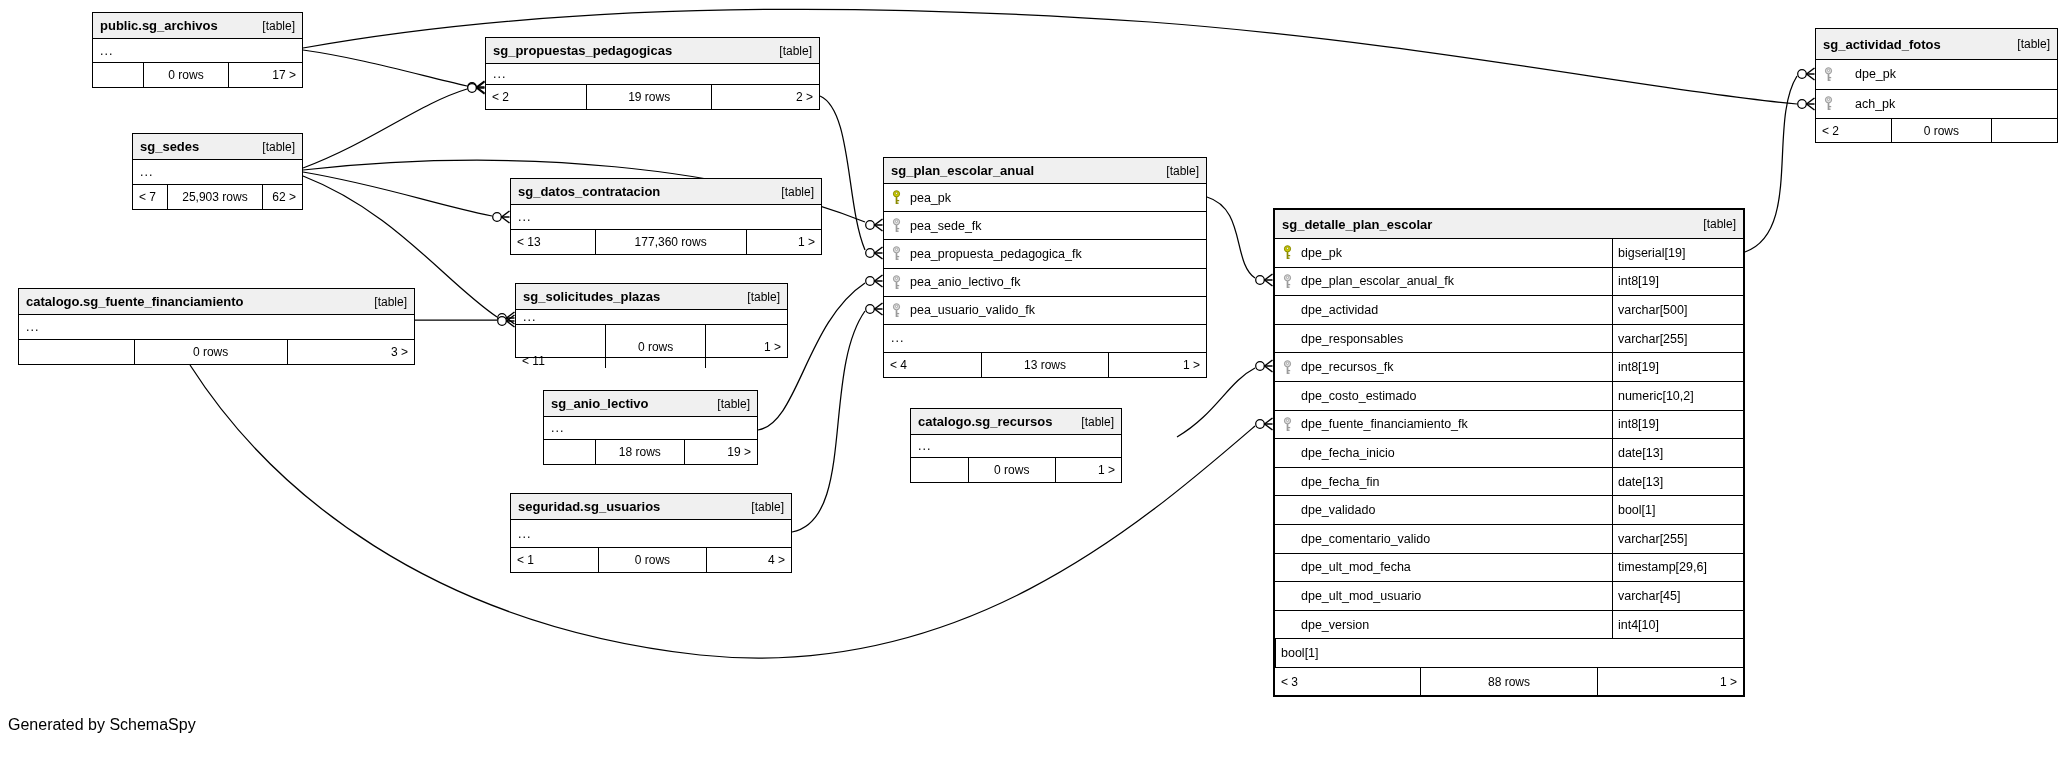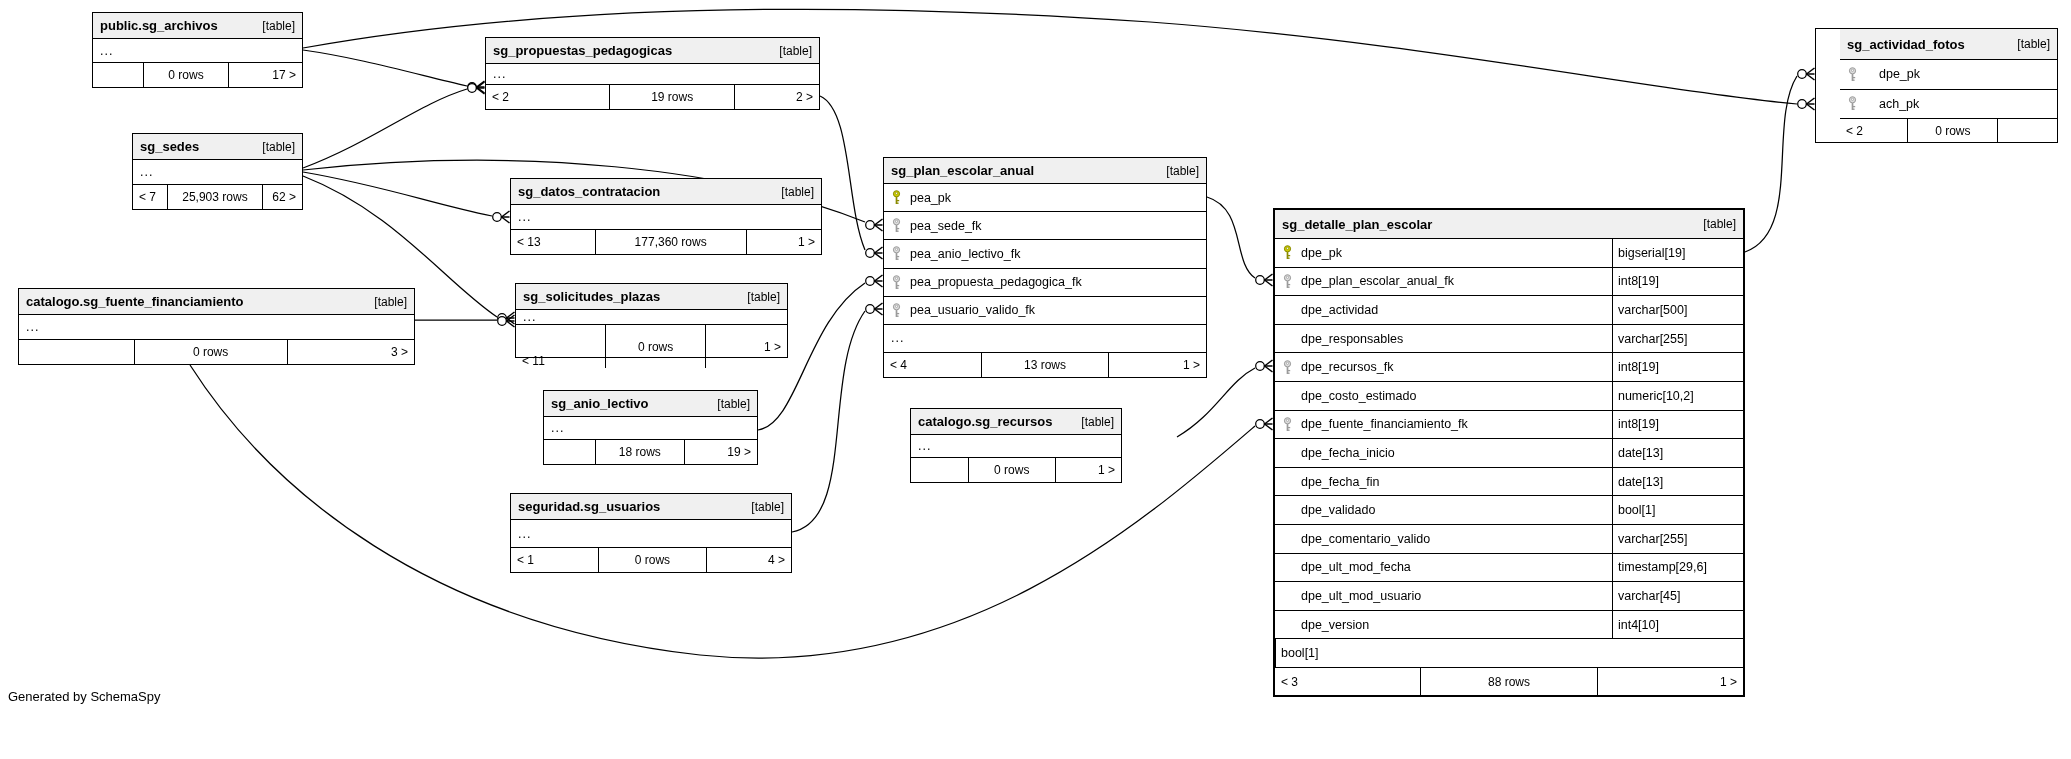--- a/index.html
+++ b/index.html
@@ -21,21 +21,21 @@
   .keyslot{flex:0 0 19px;display:flex;align-items:center;justify-content:flex-start;}
   .wideslot{flex:0 0 32px;}
   .typecell{flex:0 0 28%;height:100%;display:flex;align-items:center;border-left:1px solid #000;
        padding-left:5px;box-sizing:border-box;font-size:12.5px;}
   .ellip{padding-left:7px;letter-spacing:1px;}
   .ftr{flex:0 0 auto;display:flex;border-top:1px solid #000;font-size:12px;box-sizing:border-box;align-items:stretch;}
   .ftr span{display:flex;align-items:center;box-sizing:border-box;white-space:nowrap;}
   .fl{justify-content:flex-start;padding-left:6px;}
   .fc{justify-content:center;border-left:1px solid #000;border-right:1px solid #000;}
   .fr{justify-content:flex-end;padding-right:6px;flex:1 1 auto;}
-  #credit{position:absolute;left:8px;top:689px;font-size:13px;z-index:1;}
+  #credit{position:absolute;left:8px;top:716px;font-size:16px;z-index:1;}
 </style>
 </head>
 <body>
 
 <div id="canvas">
   <svg id="edges" width="2071" height="759">
       <g>
         <path d="M 303 48 C 560 2, 860 2, 1150 22 C 1420 42, 1660 92, 1797 104" fill="none" stroke="#000" stroke-width="1.25"></path>
         <circle cx="1802" cy="104" r="4.3" fill="#fff" stroke="#000" stroke-width="1.25"></circle>
         <line x1="1806.5" y1="104" x2="1814.5" y2="98" stroke="#000" stroke-width="1.5"></line>
@@ -157,21 +157,21 @@
       <span class="nm">sg_propuestas_pedagogicas</span>
       <span class="tag">[table]</span>
     </div>
     <div class="rows">
         <div class="row">
           <span class="ellip">...</span>
         </div>
       </div>
     <div class="ftr" style="flex-basis: 25px;">
       <span class="fl" style="flex-basis: 30%;">&lt; 2</span>
-      <span class="fc" style="flex-basis: 38%; margin-left: 23px;">19 rows</span>
+      <span class="fc" style="flex-basis: 38%;">19 rows</span>
       <span class="fr">2 &gt;</span>
     </div>
   </div>
 
   <div class="tbl" style="left: 132px; top: 133px; width: 171px; height: 77px;">
     <div class="hdr" style="height: 26px;">
       <span class="nm">sg_sedes</span>
       <span class="tag">[table]</span>
     </div>
     <div class="rows">
@@ -309,35 +309,35 @@
           <div class="namecell">
             <span class="keyslot">
               <svg width="11" height="15" viewBox="0 0 11 15">
                 <circle cx="5.5" cy="3.8" r="3.1" fill="#dcdcdc" stroke="#9a9a9a" stroke-width="1"></circle>
                 <circle cx="5.5" cy="3.3" r="1.1" fill="#ffffff" stroke="#9a9a9a" stroke-width="0.7"></circle>
                 <line x1="5.5" y1="6.9" x2="5.5" y2="14" stroke="#9a9a9a" stroke-width="1.7"></line>
                 <line x1="5.5" y1="10.6" x2="8.2" y2="10.6" stroke="#9a9a9a" stroke-width="1.3"></line>
                 <line x1="5.5" y1="13.2" x2="7.6" y2="13.2" stroke="#9a9a9a" stroke-width="1.3"></line>
               </svg>
             </span>
+            <span>pea_propuesta_pedagogica_fk</span>
+          </div>
+        </div>
+        <div class="row">
+          <div class="namecell">
+            <span class="keyslot">
+              <svg width="11" height="15" viewBox="0 0 11 15">
+                <circle cx="5.5" cy="3.8" r="3.1" fill="#dcdcdc" stroke="#9a9a9a" stroke-width="1"></circle>
+                <circle cx="5.5" cy="3.3" r="1.1" fill="#ffffff" stroke="#9a9a9a" stroke-width="0.7"></circle>
+                <line x1="5.5" y1="6.9" x2="5.5" y2="14" stroke="#9a9a9a" stroke-width="1.7"></line>
+                <line x1="5.5" y1="10.6" x2="8.2" y2="10.6" stroke="#9a9a9a" stroke-width="1.3"></line>
+                <line x1="5.5" y1="13.2" x2="7.6" y2="13.2" stroke="#9a9a9a" stroke-width="1.3"></line>
+              </svg>
+            </span>
             <span>pea_anio_lectivo_fk</span>
-          </div>
-        </div>
-        <div class="row">
-          <div class="namecell">
-            <span class="keyslot">
-              <svg width="11" height="15" viewBox="0 0 11 15">
-                <circle cx="5.5" cy="3.8" r="3.1" fill="#dcdcdc" stroke="#9a9a9a" stroke-width="1"></circle>
-                <circle cx="5.5" cy="3.3" r="1.1" fill="#ffffff" stroke="#9a9a9a" stroke-width="0.7"></circle>
-                <line x1="5.5" y1="6.9" x2="5.5" y2="14" stroke="#9a9a9a" stroke-width="1.7"></line>
-                <line x1="5.5" y1="10.6" x2="8.2" y2="10.6" stroke="#9a9a9a" stroke-width="1.3"></line>
-                <line x1="5.5" y1="13.2" x2="7.6" y2="13.2" stroke="#9a9a9a" stroke-width="1.3"></line>
-              </svg>
-            </span>
-            <span>pea_propuesta_pedagogica_fk</span>
           </div>
         </div>
         <div class="row">
           <div class="namecell">
             <span class="keyslot">
               <svg width="11" height="15" viewBox="0 0 11 15">
                 <circle cx="5.5" cy="3.8" r="3.1" fill="#dcdcdc" stroke="#9a9a9a" stroke-width="1"></circle>
                 <circle cx="5.5" cy="3.3" r="1.1" fill="#ffffff" stroke="#9a9a9a" stroke-width="0.7"></circle>
                 <line x1="5.5" y1="6.9" x2="5.5" y2="14" stroke="#9a9a9a" stroke-width="1.7"></line>
                 <line x1="5.5" y1="10.6" x2="8.2" y2="10.6" stroke="#9a9a9a" stroke-width="1.3"></line>
@@ -515,21 +515,21 @@
           <div class="typecell">bool[1]</div>
         </div>
       </div>
     <div class="ftr" style="flex-basis: 28px;">
       <span class="fl" style="flex-basis: 31%;">&lt; 3</span>
       <span class="fc" style="flex-basis: 38%;">88 rows</span>
       <span class="fr">1 &gt;</span>
     </div>
   </div>
 
-  <div class="tbl" style="left: 1815px; top: 28px; width: 243px; height: 115px; padding-left: 24px;">
+  <div class="tbl" style="left: 1815px; top: 28px; width: 243px; height: 115px;">
     <div class="hdr" style="height: 31px;">
       <span class="nm">sg_actividad_fotos</span>
       <span class="tag">[table]</span>
     </div>
     <div class="rows">
         <div class="row">
           <div class="namecell">
             <span class="keyslot wideslot">
               <svg width="11" height="15" viewBox="0 0 11 15">
                 <circle cx="5.5" cy="3.8" r="3.1" fill="#dcdcdc" stroke="#9a9a9a" stroke-width="1"></circle>

